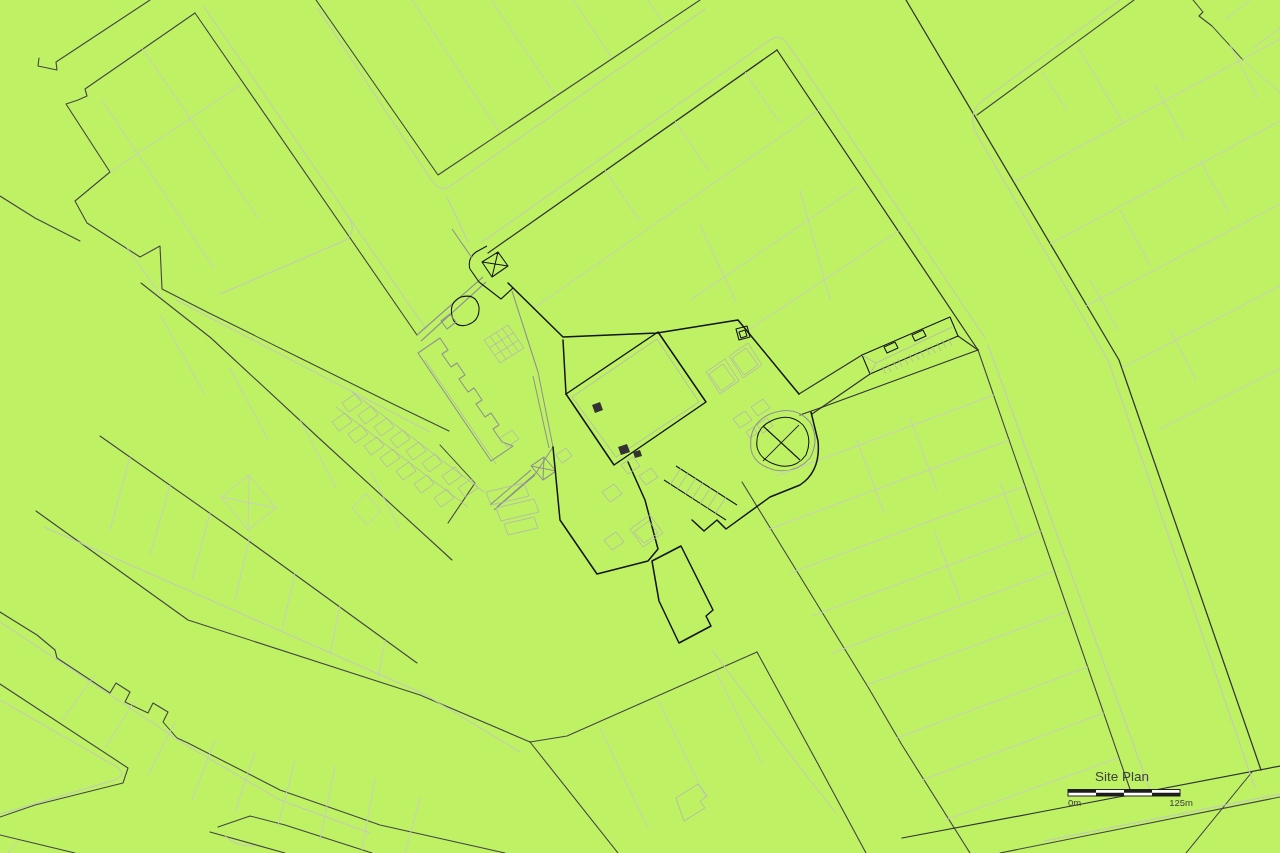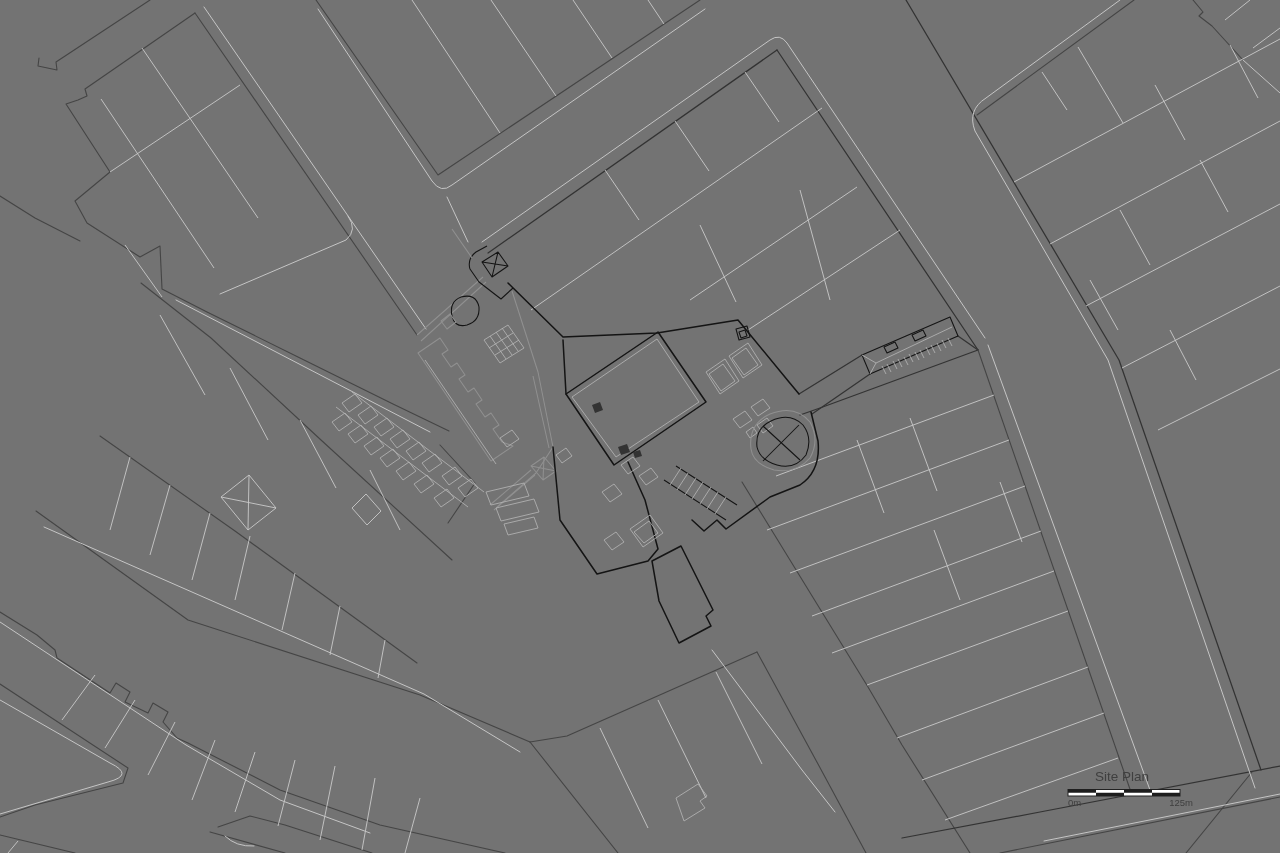--- a/index.html
+++ b/index.html
@@ -1,16 +1,16 @@
 <!DOCTYPE html>
 <html><head>
 <meta charset="utf-8">
 <style>
   html,body{margin:0;padding:0;background:#ffffff;}
-  #stage{position:relative;width:1280px;height:853px;background:#737373;overflow:hidden;
+  #stage{position:relative;width:1280px;height:853px;background:#bef264;overflow:hidden;
          font-family:"Liberation Sans", sans-serif;}
   svg{display:block}
   .blk{fill:none;stroke:#454545;stroke-width:1.1;stroke-linejoin:round;stroke-linecap:round}
   .blk2{fill:none;stroke:#333333;stroke-width:1.25;stroke-linejoin:round;stroke-linecap:round}
   .lot{fill:none;stroke:#c9c9c9;stroke-width:0.9;stroke-linejoin:round}
   .curb{fill:none;stroke:#c5c5c5;stroke-width:1;stroke-linejoin:round;stroke-linecap:round}
   .bld{fill:none;stroke:#141414;stroke-width:1.5;stroke-linejoin:round;stroke-linecap:round}
   .bldthin{fill:none;stroke:#141414;stroke-width:1.05;stroke-linejoin:round}
   .med{fill:none;stroke:#909090;stroke-width:1.05;stroke-linejoin:round}
   .lit{fill:none;stroke:#b4b4b4;stroke-width:0.85;stroke-linejoin:round}

